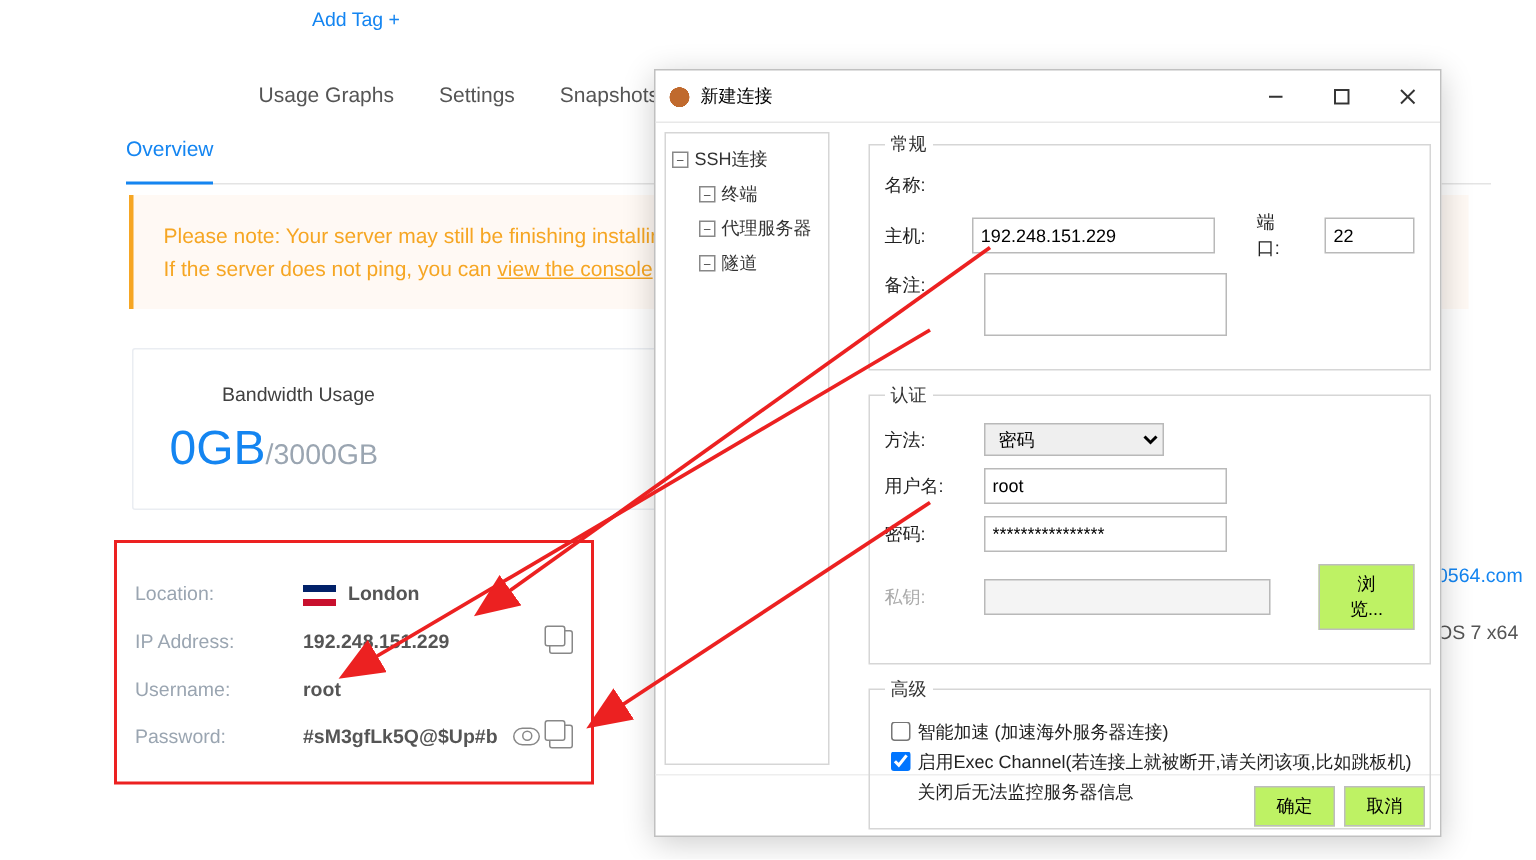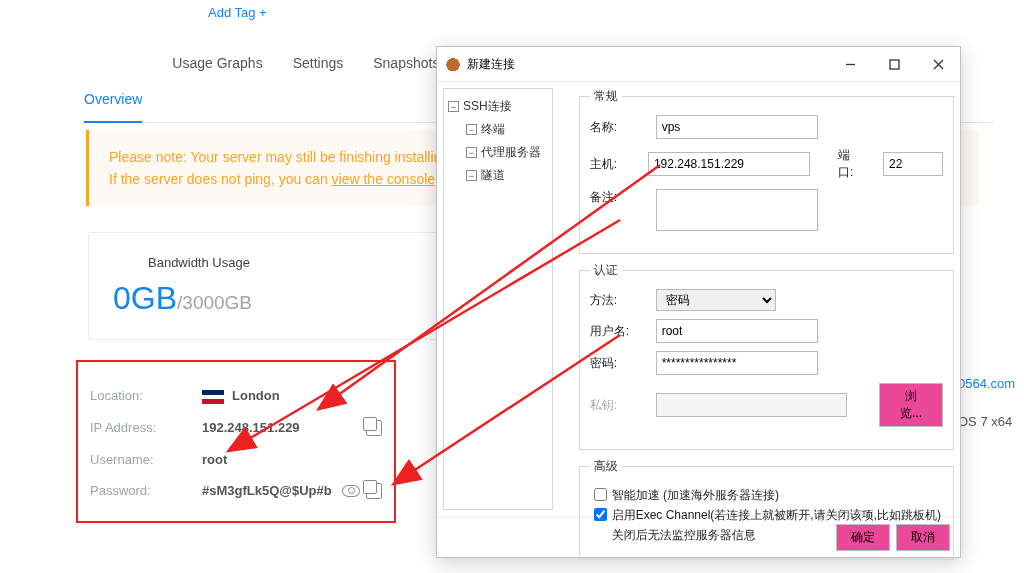--- a/index.html
+++ b/index.html
@@ -225,21 +225,21 @@
   .frow input[type=text], .frow input[type=password], .frow textarea, .frow select {
     border: 1px solid #b9b9b9;
     height: 22px;
     padding: 0 5px;
     font-size: 12px;
     font-family: inherit;
   }
   .frow textarea { height: 40px; resize: none; }
   .btn {
     border: 1px solid #bdbdbd;
-    background: #ec4899;
+    background: #bef264;
     padding: 4px 14px;
     font-size: 12px;
     cursor: pointer;
   }
   .chk {
     font-size: 12px;
     color: #222;
     line-height: 20px;
     display: flex;
     align-items: flex-start;
@@ -361,21 +361,20 @@
           <span class="toggle">−</span>
           <span>隧道</span>
         </div>
     </div>
 
     <div class="rightpane">
       <fieldset>
         <legend>常规</legend>
         <div class="frow">
           <span class="flabel">名称:</span>
-          <input type="text" style="width: 150px;" value="vps">
         </div>
         <div class="frow">
           <span class="flabel">主机:</span>
           <input type="text" style="width: 150px;" value="192.248.151.229">
           <span style="margin:0 6px 0 12px">端口:</span>
           <input type="text" style="width: 48px;" value="22">
         </div>
         <div class="frow" style="align-items:flex-start;">
           <span class="flabel">备注:</span>
           <textarea style="width: 150px;"></textarea>

